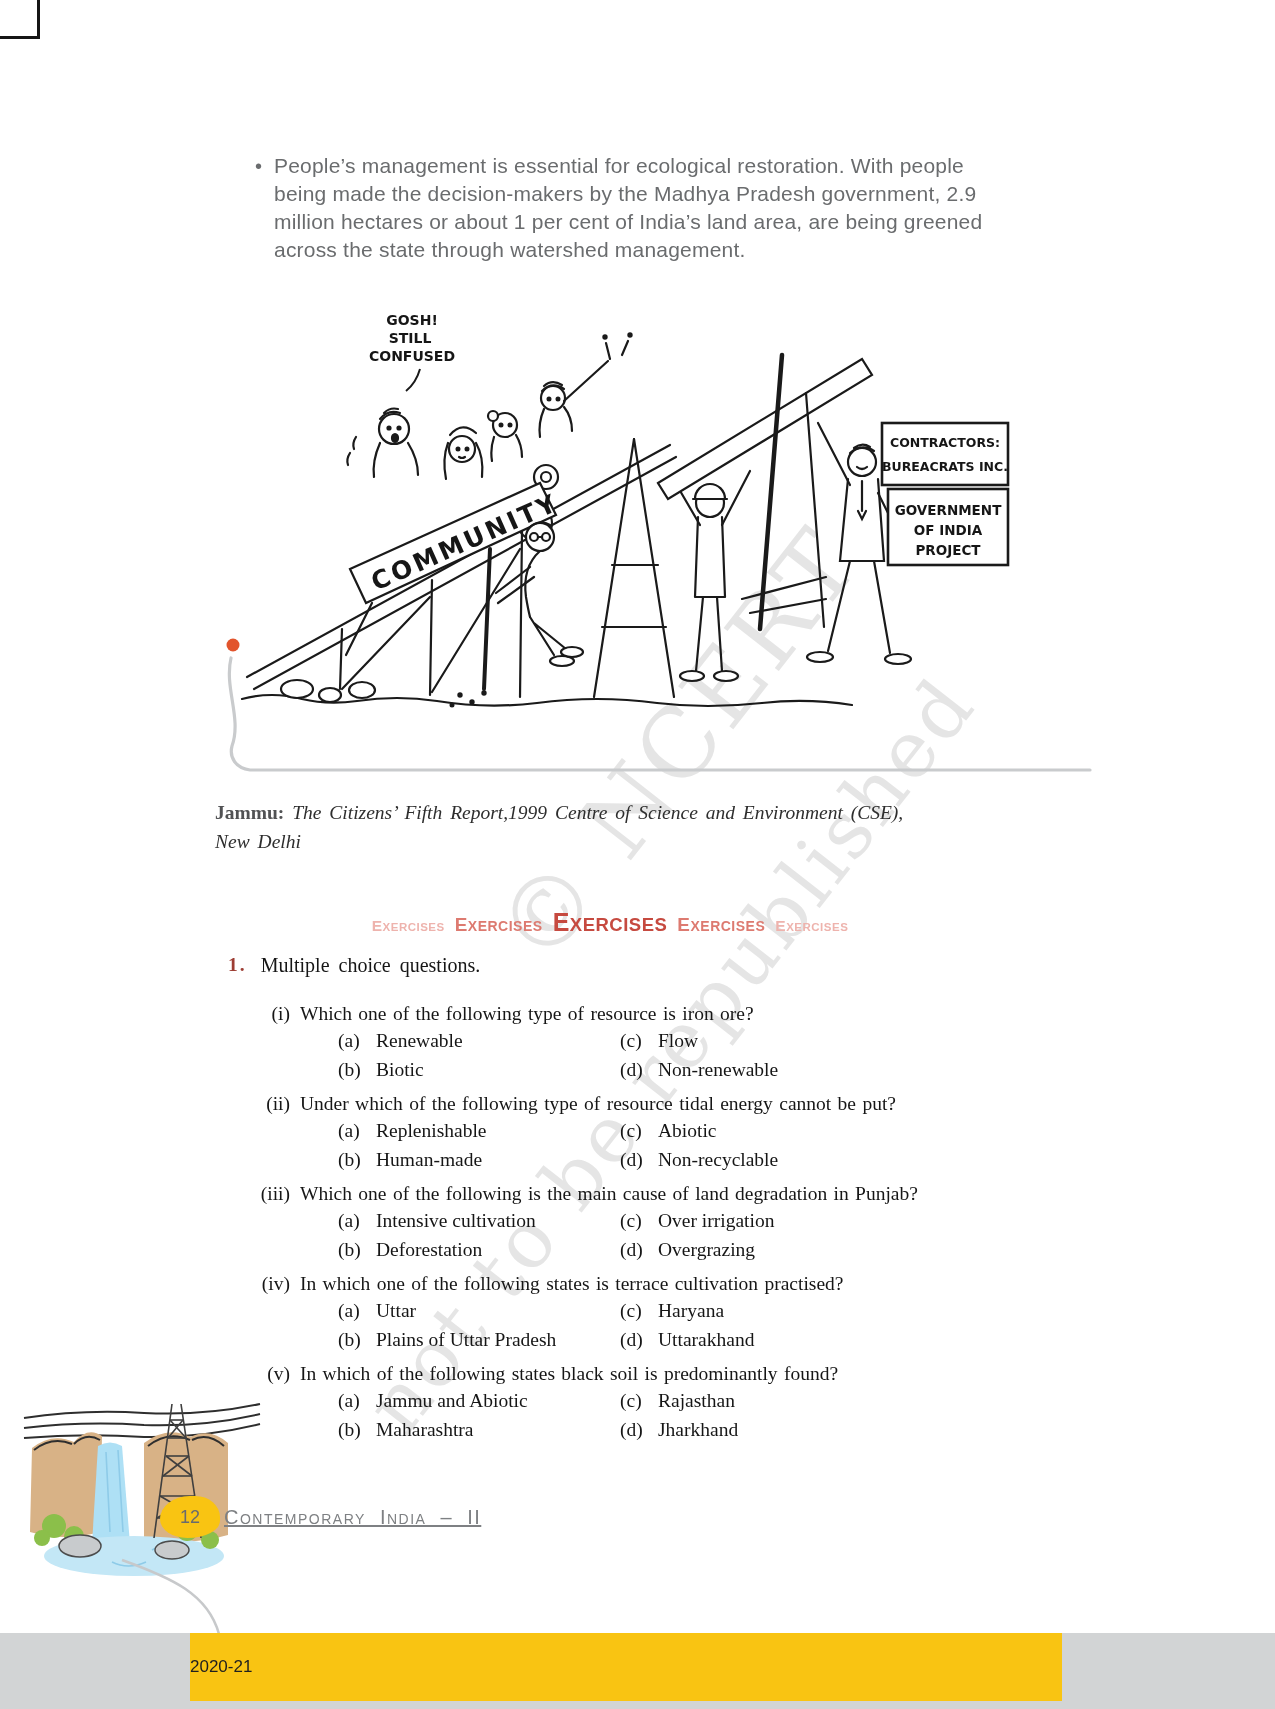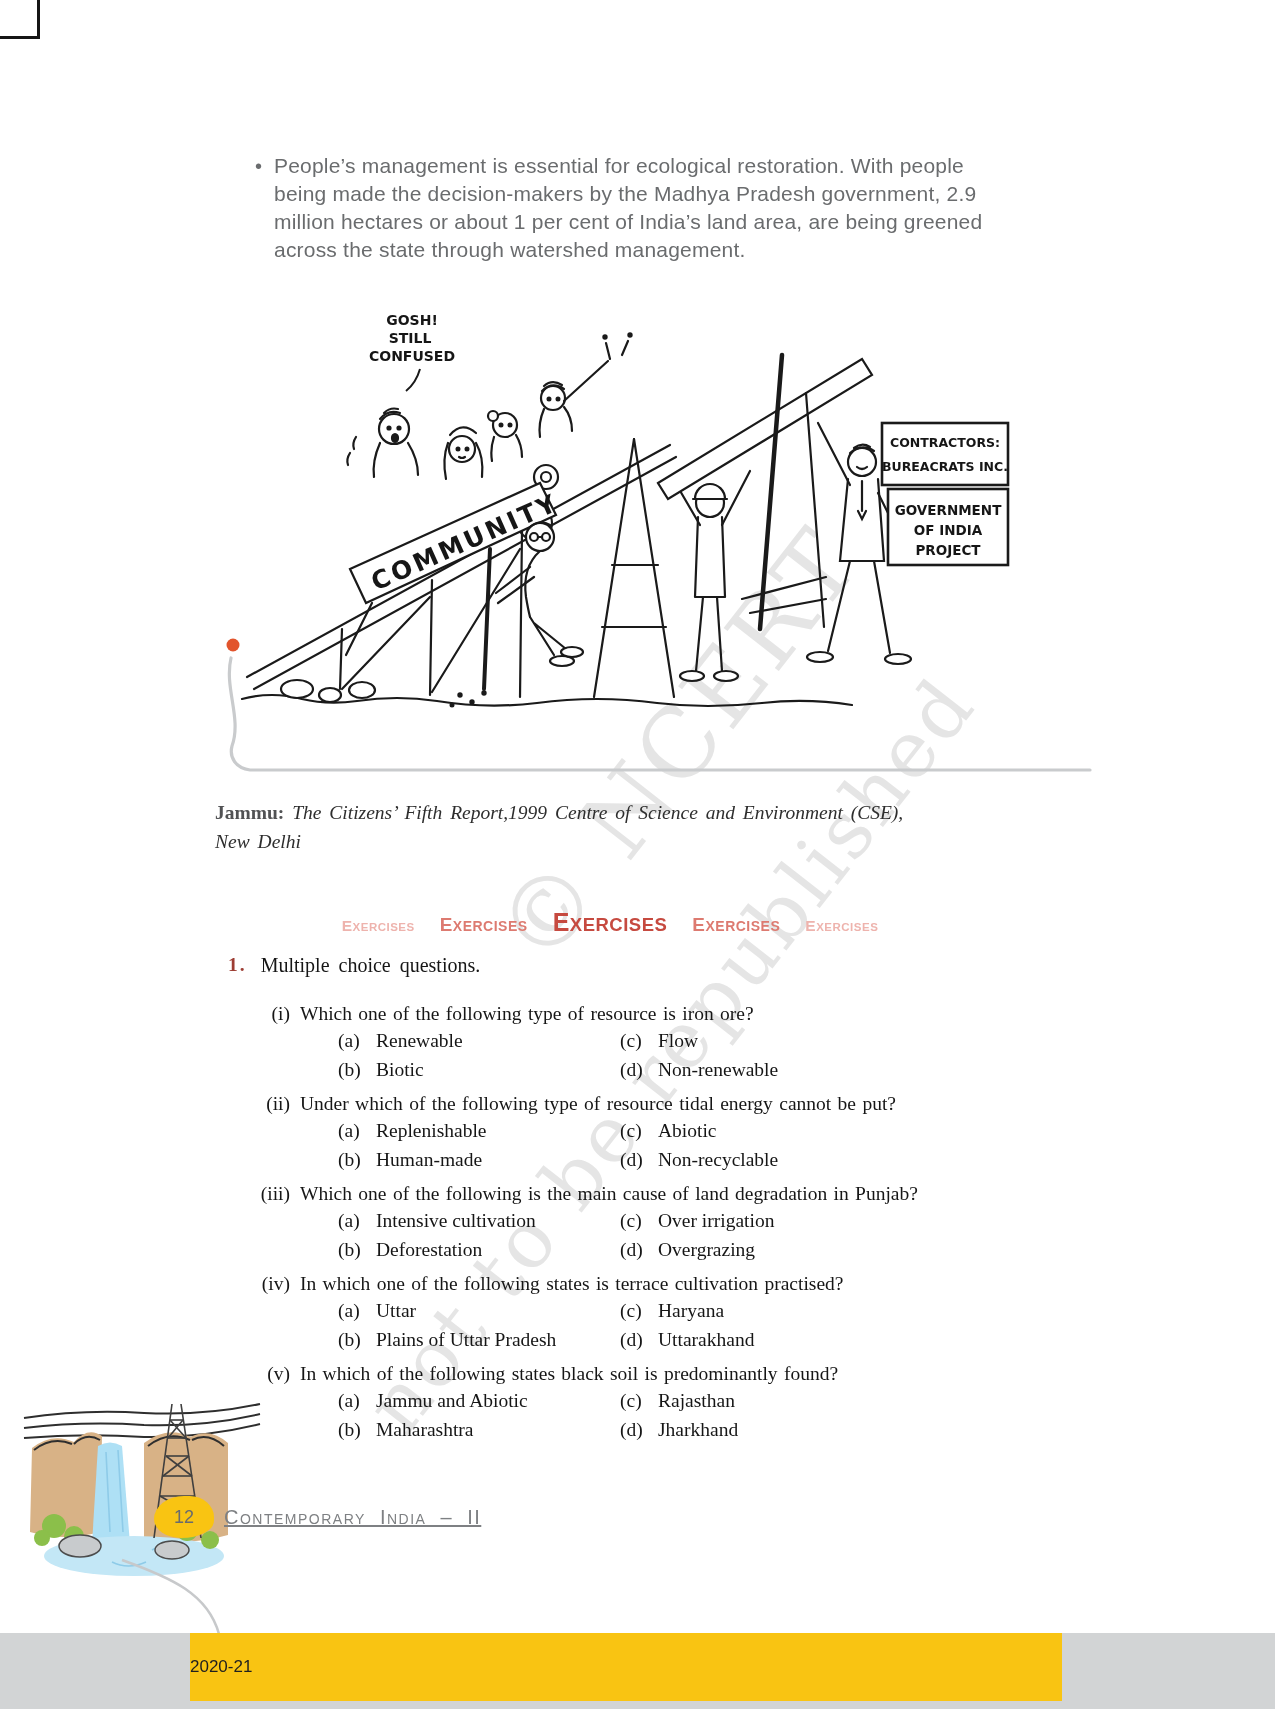--- a/index.html
+++ b/index.html
@@ -57,21 +57,21 @@
     left: 215px; top: 798px; width: 800px;
     font-size: 19.5px; line-height: 29px; color: #2e2e2e;
     word-spacing: 3px;
   }
   .source .src-label { font-style: normal; font-weight: bold; color: #515254; }
   .source .src-text { font-style: italic; white-space: pre-line; }
 
   
   .exercises-row {
     left: 215px; top: 908px; width: 790px;
-    display: flex; justify-content: center; align-items: baseline; gap: 25px;
+    display: flex; justify-content: center; align-items: baseline; gap: 10px;
     font-family: "Liberation Sans", sans-serif; font-weight: bold;
   }
   .ex-word { display: inline-block; text-transform: uppercase; letter-spacing: 0.5px; }
   .ex-word::first-letter { font-size: 1.35em; }
   .ex-1, .ex-5 { font-size: 11.5px; color: #eeb3ad; }
   .ex-2, .ex-4 { font-size: 14px;  color: #dd7a70; }
   .ex-3       { font-size: 18.5px; color: #c64a40; }
 
   
   .mcq { left: 228px; top: 954px; width: 810px; color: #161616; }
@@ -85,21 +85,21 @@
   .q-opts {
     margin-left: 110px;
     display: grid; grid-template-columns: 38px 244px 38px 1fr;
     row-gap: 0; font-size: 19.5px; line-height: 28.5px;
   }
 
   
   .footer-art { left: 22px; top: 1388px; width: 240px; height: 255px; }
 
   .page-blob {
-    left: 154px; top: 1496px; width: 60px; height: 42px;
+    left: 160px; top: 1496px; width: 60px; height: 42px;
     background: #F9C412;
     border-radius: 55% 45% 60% 50% / 60% 55% 45% 50%;
     display: flex; align-items: center; justify-content: center;
     font-family: "Liberation Sans", sans-serif; font-size: 18px; color: #696b6e;
   }
   .book-title {
     left: 224px; top: 1506px;
     font-family: "Liberation Sans", sans-serif;
     font-variant: small-caps;
     font-size: 20px; color: #7e8083; letter-spacing: 1.5px; word-spacing: 7px; text-decoration: underline;

